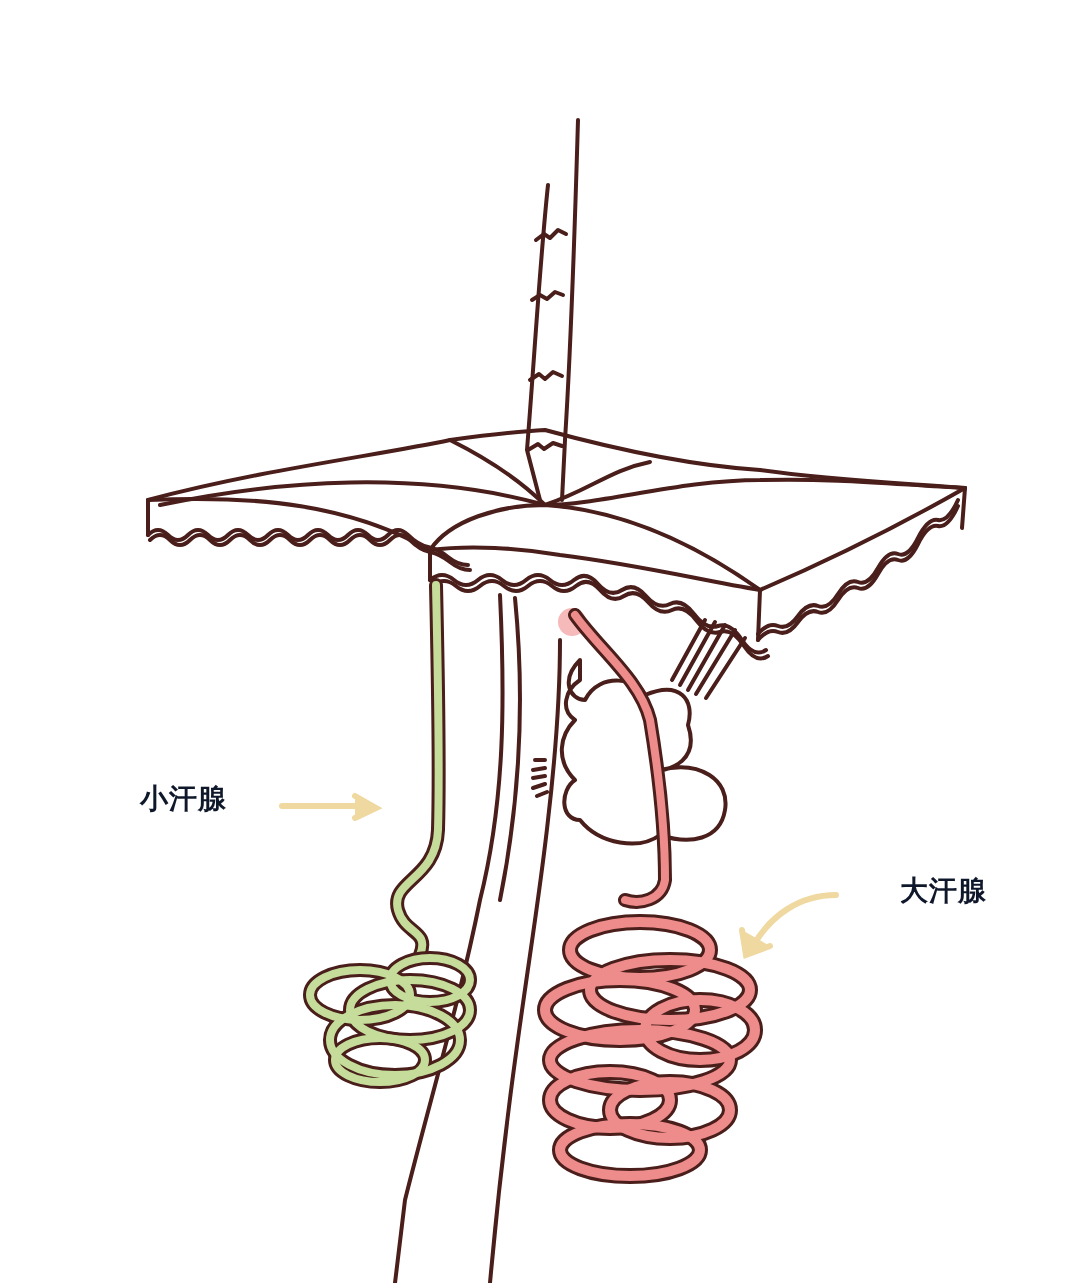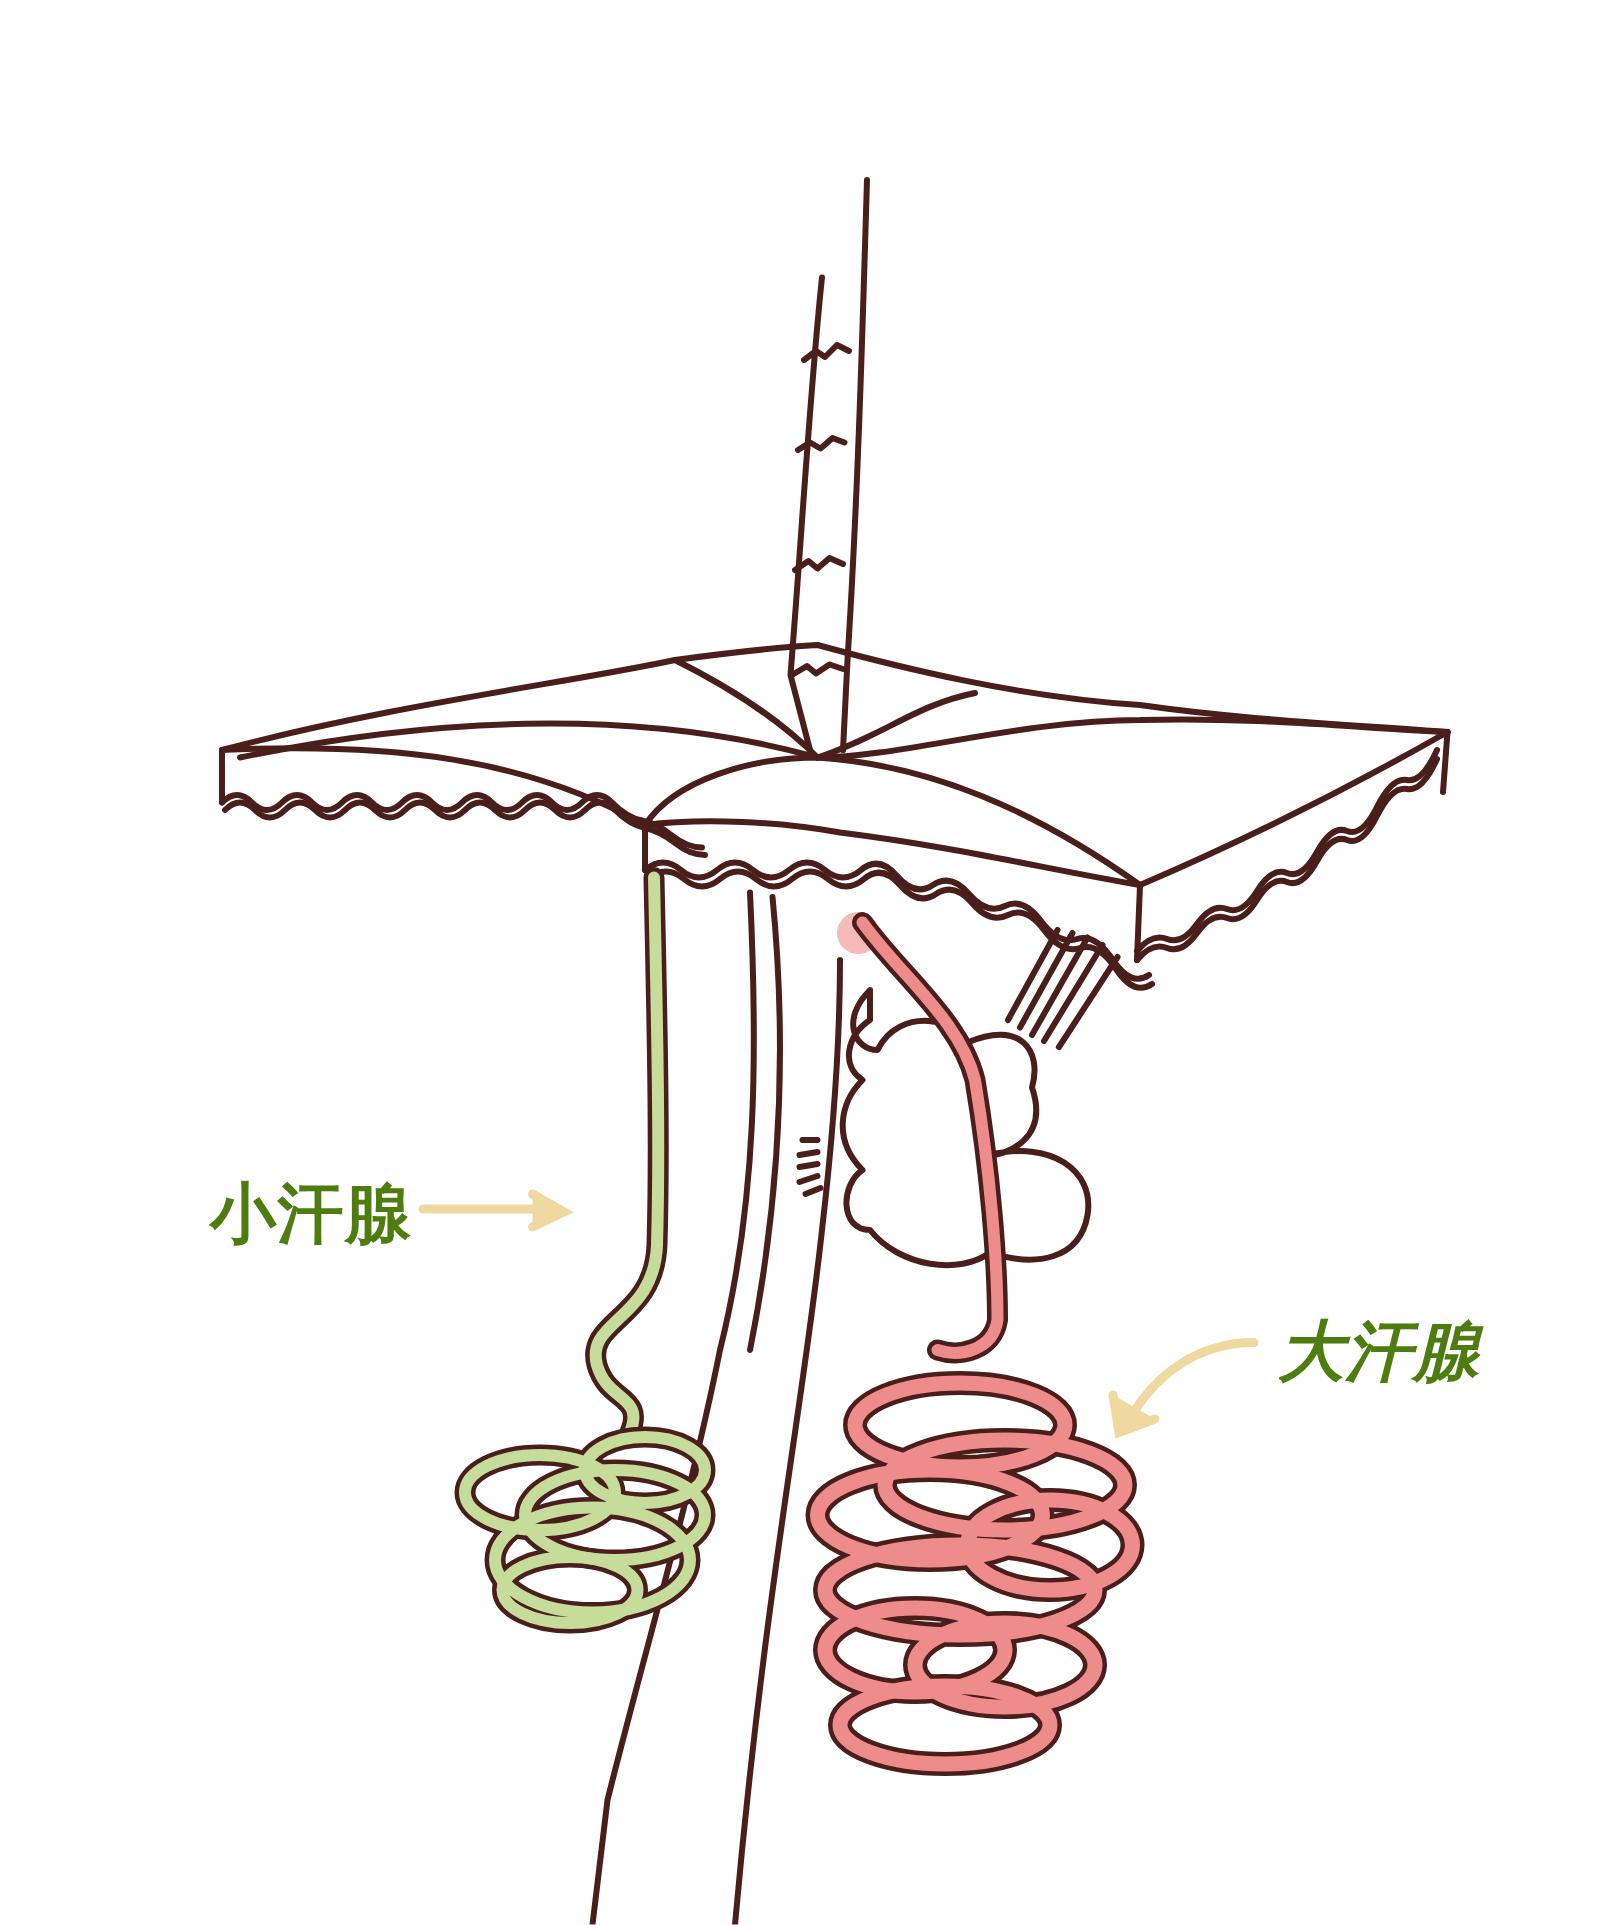--- a/index.html
+++ b/index.html
@@ -1,20 +1,20 @@
 <!DOCTYPE html>
 <html><head>
   <meta charset="utf-8">
   <style>
     html, body { margin: 0; padding: 0; background: #ffffff; }
     body { width: 1080px; height: 1283px; position: relative; overflow: hidden; font-family: "DejaVu Sans", sans-serif; }
     svg.art { position: absolute; left: 0; top: 0; }
-    .label { position: absolute; font-size: 44px; font-weight: bold; color: #4d7c0f; letter-spacing: 1px; white-space: nowrap; }
+    .label { position: absolute; font-size: 28px; font-weight: bold; color: #0f172a; letter-spacing: 1px; white-space: nowrap; }
     #lbl-small { left: 140px; top: 780px; }
-    #lbl-large { left: 852px; top: 872px; font-style: italic; }
+    #lbl-large { left: 900px; top: 872px; }
   </style>
 </head>
 <body>
 
 <svg class="art" width="1080" height="1283" viewBox="0 0 1080 1283" xmlns="http://www.w3.org/2000/svg">
   <g fill="none" stroke="#4a1e1a" stroke-width="4" stroke-linecap="round" stroke-linejoin="round">
 
     <g>
       <path d="M548 185 C540 260 535 350 527 450 L540 500"></path>
       <path d="M578 120 C575 220 572 330 565 440 L562 500"></path>

